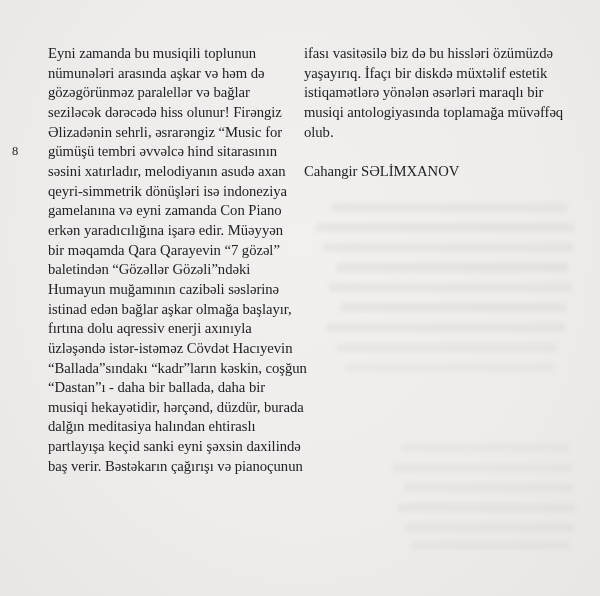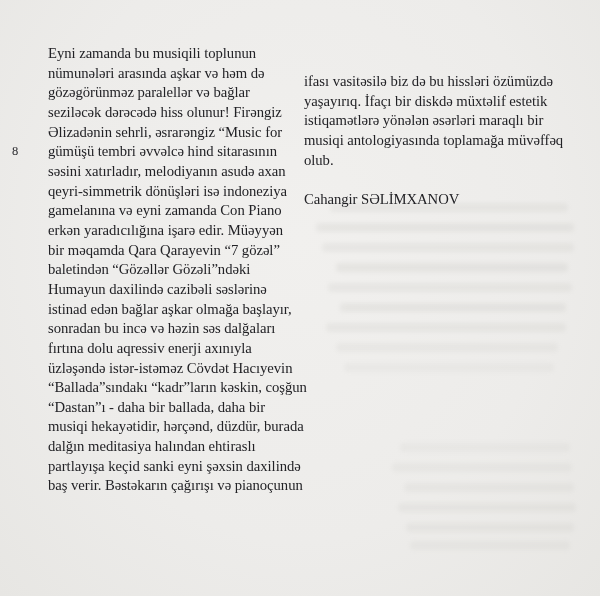--- a/index.html
+++ b/index.html
@@ -65,21 +65,21 @@
     top: 44px;
     font-size: 14.7px;
     letter-spacing: -0.05px;
   }
   .col .line {
     line-height: 19.65px;
     white-space: nowrap;
     color: #222226;
   }
   .col-left  { left: 30px;  width: 270px; margin-left: 18px; }
-  .col-right { left: 304px; width: 284px; margin-top: 28px; }
+  .col-right { left: 304px; width: 284px; }
   .author {
     margin-top: 20px;
     line-height: 19.65px;
     white-space: nowrap;
     color: #222226;
   }
 </style>
 </head>
 <body>
 
@@ -111,23 +111,22 @@
       <div class="line">gözəgörünməz paralellər və bağlar</div>
       <div class="line">seziləcək dərəcədə hiss olunur! Firəngiz</div>
       <div class="line">Əlizadənin sehrli, əsrarəngiz “Music for</div>
       <div class="line">gümüşü tembri əvvəlcə hind sitarasının</div>
       <div class="line">səsini xatırladır, melodiyanın asudə axan</div>
       <div class="line">qeyri-simmetrik dönüşləri isə indoneziya</div>
       <div class="line">gamelanına və eyni zamanda Con Piano</div>
       <div class="line">erkən yaradıcılığına işarə edir. Müəyyən</div>
       <div class="line">bir məqamda Qara Qarayevin “7 gözəl”</div>
       <div class="line">baletindən “Gözəllər Gözəli”ndəki</div>
-      <div class="line">Humayun daxilində cazibəli səslərinə</div>
+      <div class="line">Humayun muğamının cazibəli səslərinə</div>
       <div class="line">istinad edən bağlar aşkar olmağa başlayır,</div>
-      <div class="line">sonradan bu incə və həzin səs dalğaları</div>
       <div class="line">fırtına dolu aqressiv enerji axınıyla</div>
       <div class="line">üzləşəndə istər-istəməz Cövdət Hacıyevin</div>
       <div class="line">“Ballada”sındakı “kadr”ların kəskin, coşğun</div>
       <div class="line">“Dastan”ı  - daha bir ballada, daha bir</div>
       <div class="line">musiqi hekayətidir, hərçənd, düzdür, burada</div>
       <div class="line">dalğın meditasiya halından ehtiraslı</div>
       <div class="line">partlayışa keçid sanki eyni şəxsin daxilində</div>
       <div class="line">baş verir. Bəstəkarın çağırışı və pianoçunun</div>
     </div>
 

